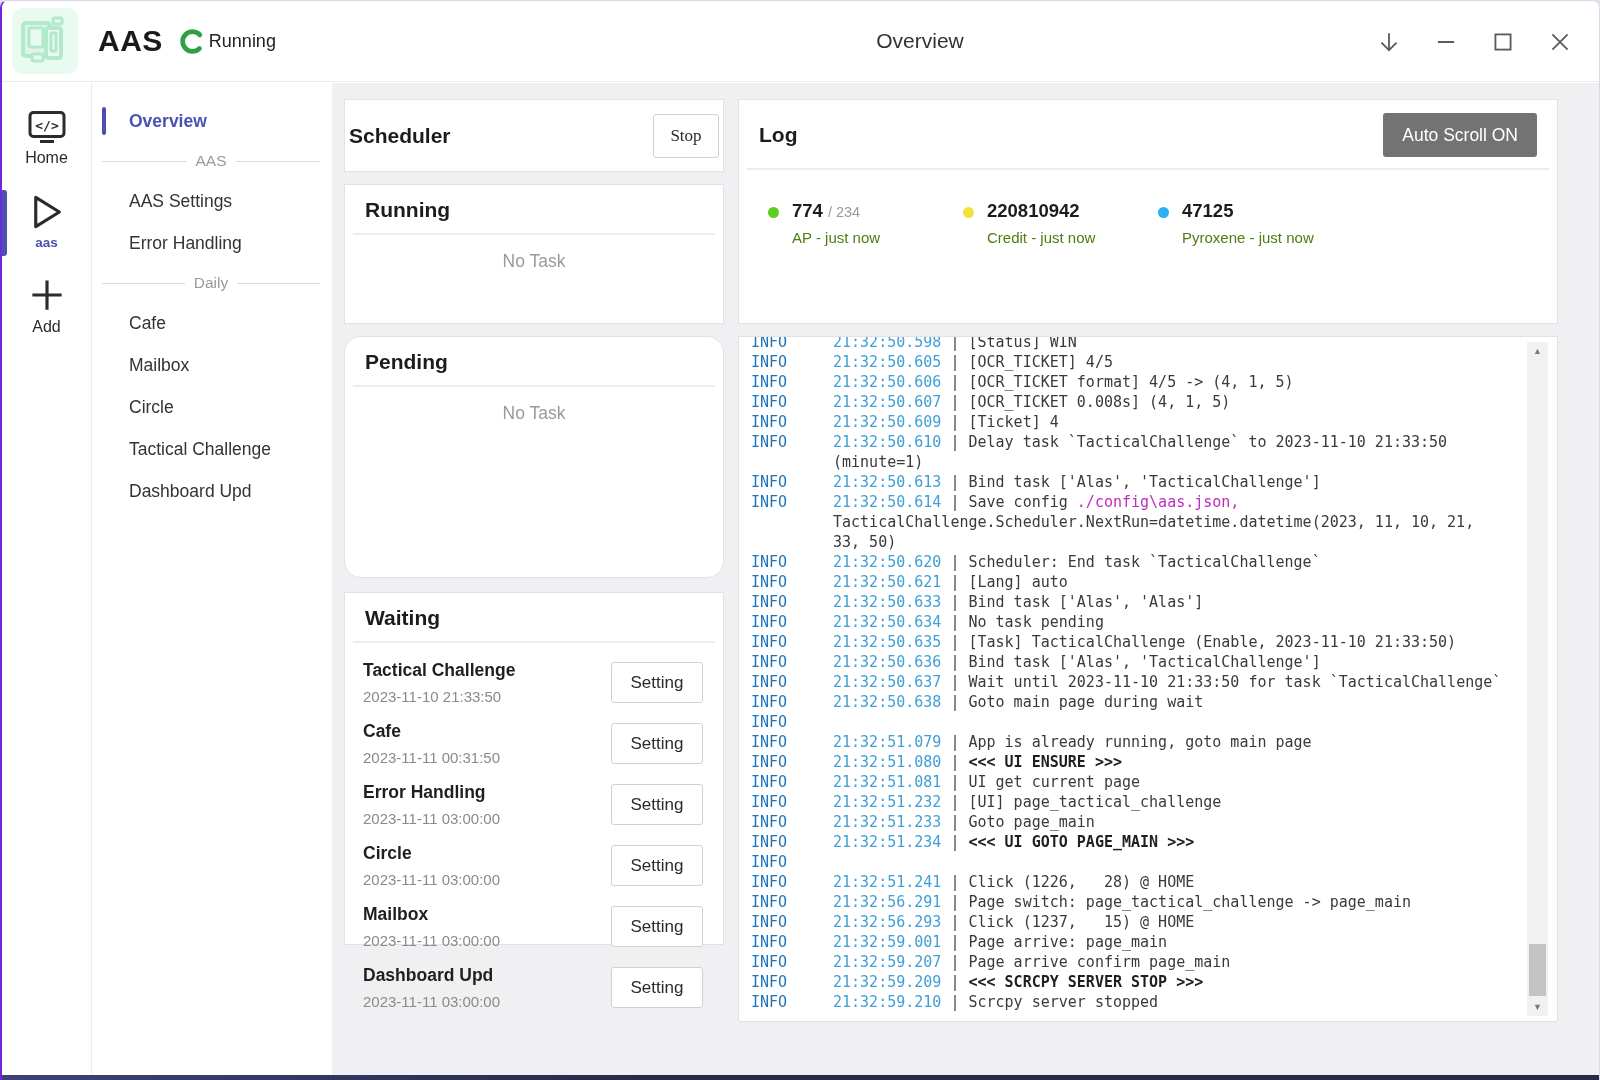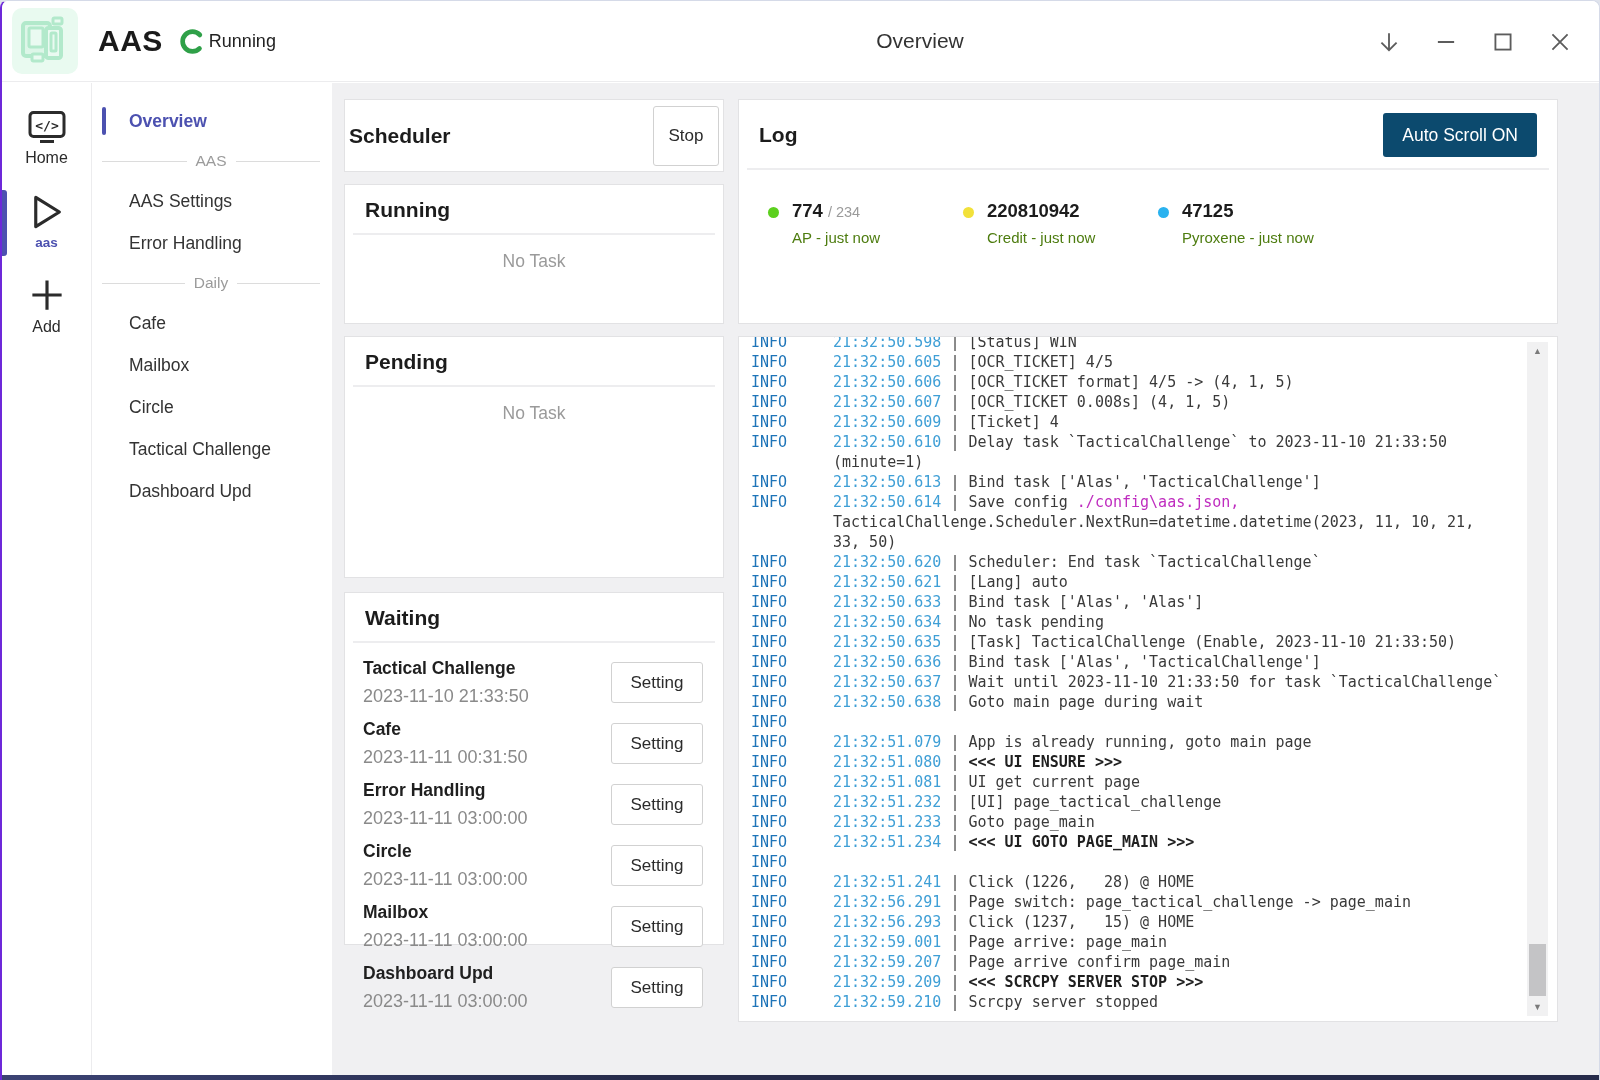--- a/index.html
+++ b/index.html
@@ -55,34 +55,34 @@
   .card { position:absolute; background:#fff; border:1px solid #e2e2e4; }
   .card-head { margin:0 8px; padding:13px 12px 11px; border-bottom:2px solid #ededef;
     display:flex; align-items:center; justify-content:space-between; }
   .card-title { font-size:21px; font-weight:bold; color:#1c1c1c; }
   .empty-label { text-align:center; color:#9a9a9a; font-size:17.5px; padding-top:16px; }
   .btn { background:#fff; border:1px solid #d1d1d1; border-radius:3px; color:#2b2b2b;
     font-size:17px; font-family:inherit; cursor:pointer; }
 
   .card-scheduler { left:12px; top:16px; width:380px; height:73px; }
   .sched-inner { height:100%; padding:0 4px; display:flex; align-items:center; justify-content:space-between; }
-  .stop-btn { width:66px; height:60px; }
+  .stop-btn { width:66px; height:44px;font-family:Liberation Serif, serif; }
 
   .card-running  { left:12px; top:101px; width:380px; height:140px; }
-  .card-pending  { left:12px; top:253px; width:380px; height:242px; }
+  .card-pending  { left:12px; top:253px; width:380px; height:242px;border-radius:17px; }
   .card-waiting  { left:12px; top:509px; width:380px; height:353px; }
 
   .wait-list { padding:9px 20px 0 18px; }
   .wait-item { display:flex; align-items:center; justify-content:space-between; height:61px; }
   .wi-name { font-size:17.5px; font-weight:bold; color:#1f1f1f; margin-bottom:7px; }
-  .wi-time { font-size:18px; color:#8a8a8a; }
+  .wi-time { font-size:15px; color:#8a8a8a; }
   .setting-btn { width:92px; height:41px; }
 
   .card-log { left:406px; top:16px; width:820px; height:225px; }
-  .autoscroll-btn { background:#0c4a6e; color:#fff; border:none; border-radius:3px;
+  .autoscroll-btn { background:#737373; color:#fff; border:none; border-radius:3px;
     height:44px; padding:0 19px; font-size:17.5px; font-family:inherit; cursor:pointer;margin-left:32px; }
   .stats-row { display:flex; padding:30px 0 0 29px; }
   .stat { display:flex; width:195px; }
   .stat-dot { width:11px; height:11px; border-radius:50%; margin:7px 13px 0 0; flex:none; }
   .stat-value { font-size:18.5px; font-weight:bold; color:#1c1c1c; }
   .stat-suffix { font-size:14.5px; color:#9a9a9a; font-weight:normal; margin-left:5px; }
   .stat-label { font-size:15px; color:#4d7c0f; margin-top:7px; }
 
   .card-logview { left:406px; top:253px; width:820px; height:686px; overflow:hidden; }
   .log-list { font-family:"DejaVu Sans Mono", monospace; font-size:15px; line-height:20px;

